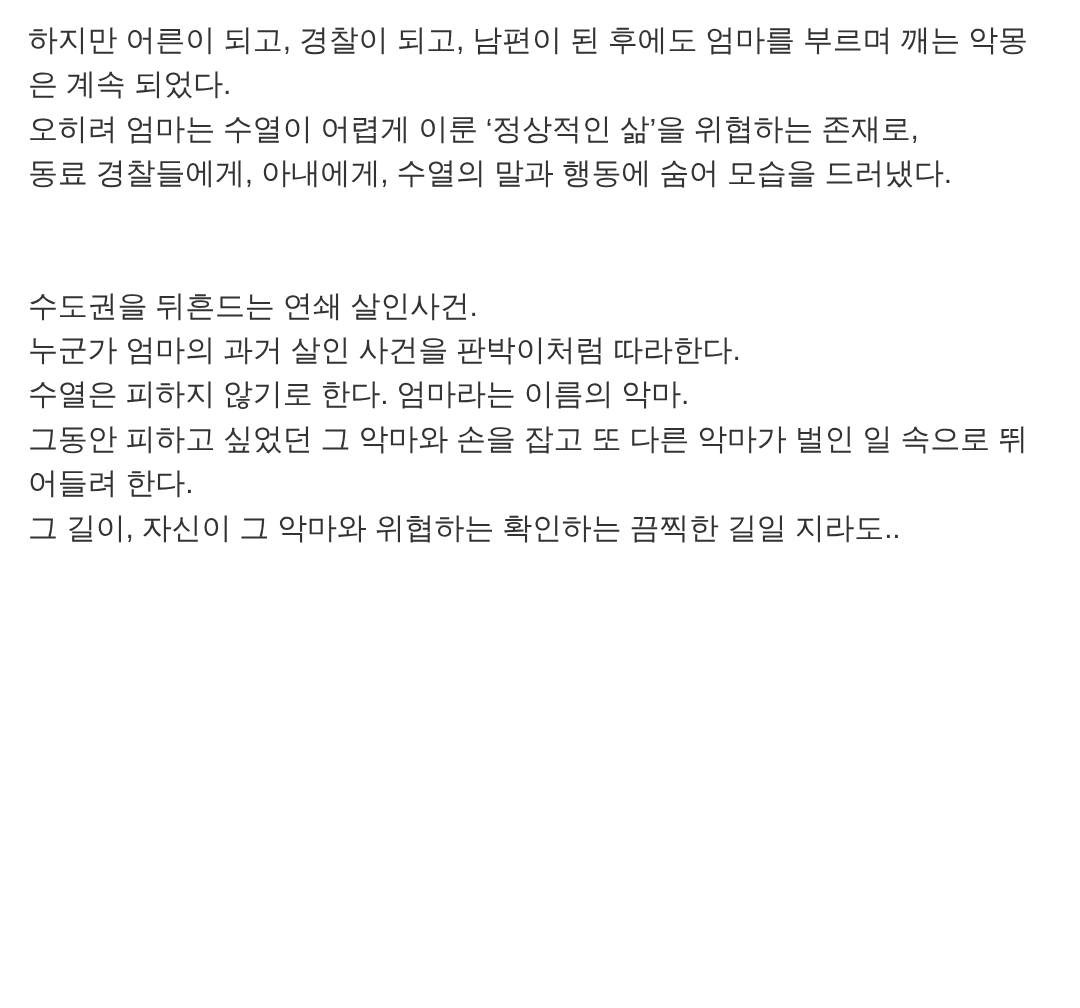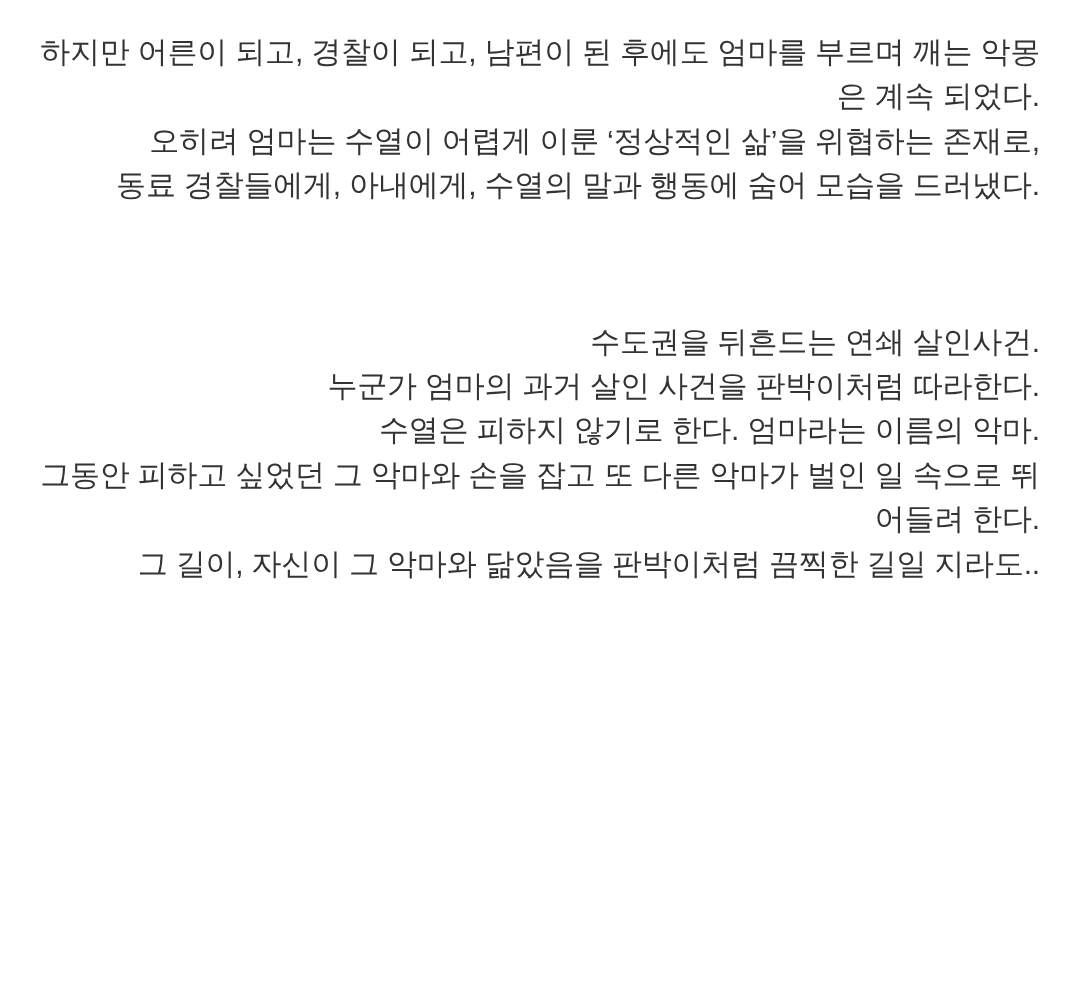--- a/index.html
+++ b/index.html
@@ -19,34 +19,33 @@
     background: #ffffff;
     padding: 18px 28px 10px 28px;
   }
   .para {
     color: #333333;
     font-size: 30px;
     line-height: 1.48;
     letter-spacing: -0.2px;
     white-space: pre-wrap;
     word-break: break-all;
-    margin: 12px;
-    text-align: right;
+    margin: 0;
   }
   .spacer {
     height: 44px;
   }
 </style>
 </head>
 <body>
 
 <div class="page">
   <p class="para">하지만 어른이 되고, 경찰이 되고, 남편이 된 후에도 엄마를 부르며 깨는 악몽은 계속 되었다.
 오히려 엄마는 수열이 어렵게 이룬 ‘정상적인 삶’을 위협하는 존재로,
 동료 경찰들에게, 아내에게, 수열의 말과 행동에 숨어 모습을 드러냈다.</p>
   <div class="spacer"></div>
   <div class="spacer"></div>
   <p class="para">수도권을 뒤흔드는 연쇄 살인사건.
 누군가 엄마의 과거 살인 사건을 판박이처럼 따라한다.
 수열은 피하지 않기로 한다. 엄마라는 이름의 악마.
 그동안 피하고 싶었던 그 악마와 손을 잡고 또 다른 악마가 벌인 일 속으로 뛰어들려 한다.
-그 길이, 자신이 그 악마와 닮았음을 판박이처럼 끔찍한 길일 지라도..</p>
+그 길이, 자신이 그 악마와 위협하는 확인하는 끔찍한 길일 지라도..</p>
 </div>
 
 </body></html>

